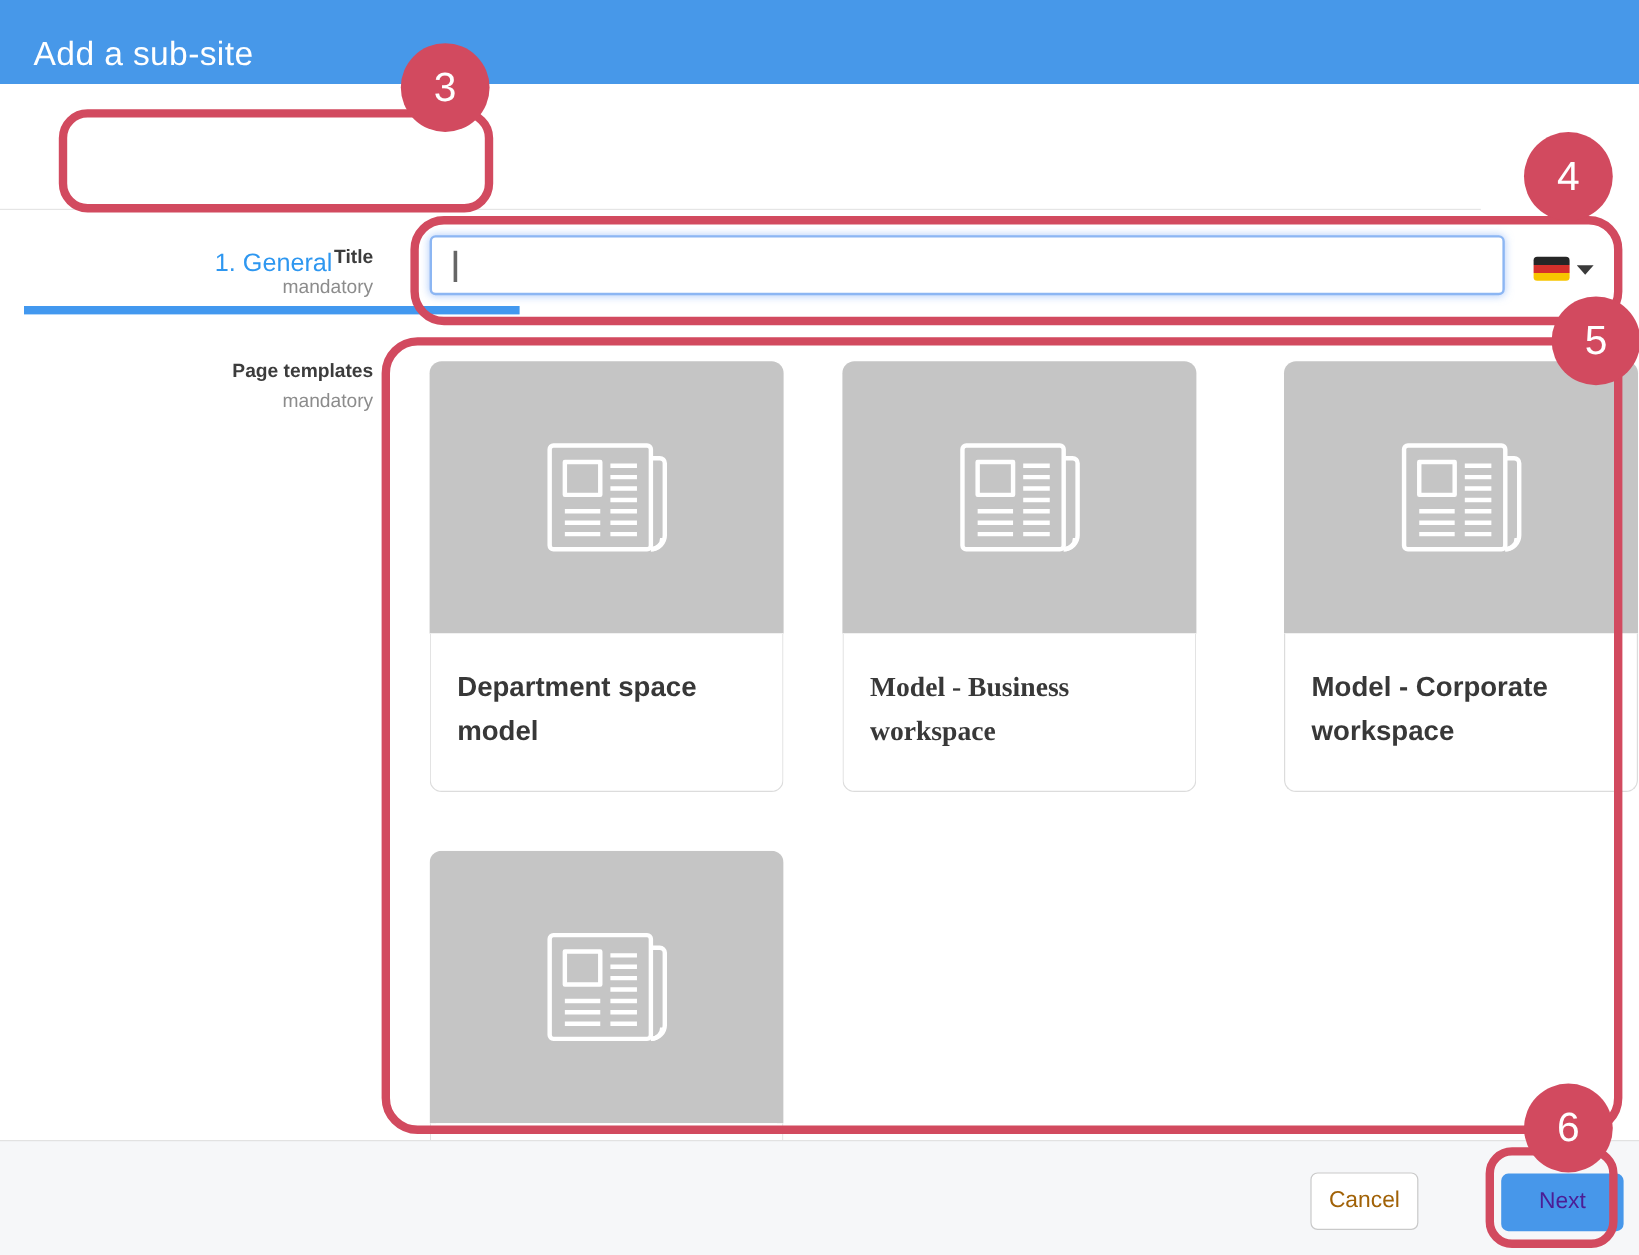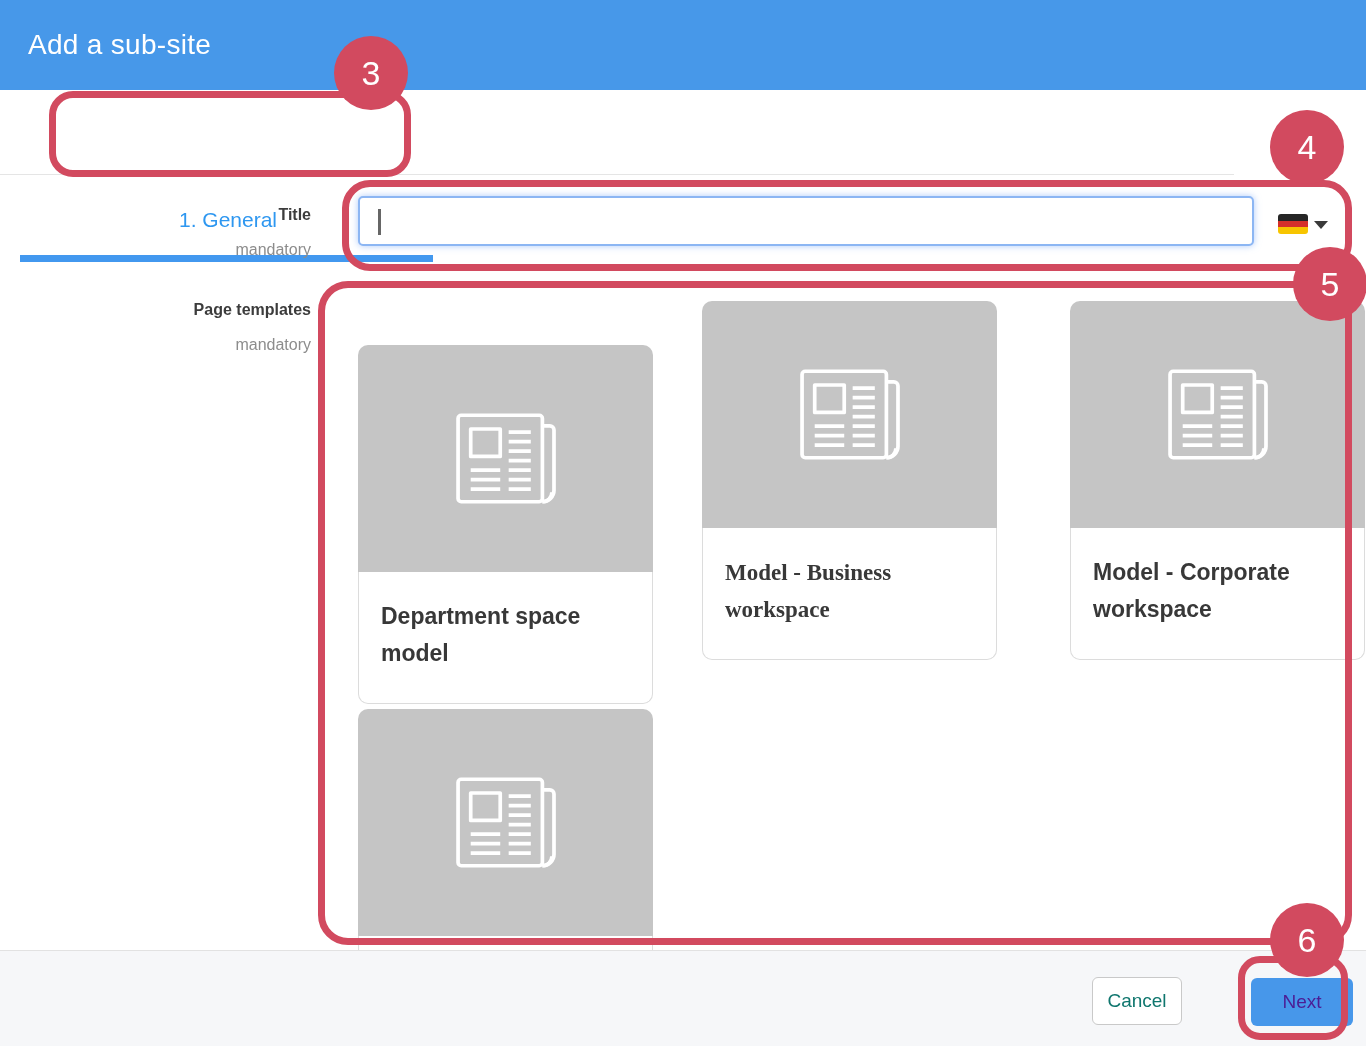--- a/index.html
+++ b/index.html
@@ -11,21 +11,21 @@
     width: 1366px;
     height: 1046px;
     background: #ffffff;
     overflow: hidden;
   }
 
   
   .dialog-header {
     position: absolute;
     left: 0; top: 0;
-    width: 1366px; height: 90px;
+    width: 1366px; height: 70px;
     background: #4798e9;
   }
   .dialog-header .dialog-title {
     position: absolute;
     left: 28px; top: 0;
     line-height: 90px;
     font-size: 28px;
     color: #ffffff;
     letter-spacing: .3px;
   }
@@ -64,21 +64,21 @@
     left: 100px;
     width: 211px;
     text-align: right;
   }
   .field-label .label-main {
     font-size: 16px;
     font-weight: bold;
     color: #3c3c3c;
   }
   .field-label .label-sub {
-    margin-top: 17px;
+    margin-top: 7px;
     font-size: 16px;
     color: #8c8c8c;
   }
   .label-title-pos { top: 206px; }
   .label-templates-pos { top: 301px; text-align: right; }
 
   
   .title-input {
     position: absolute;
     left: 358px; top: 196px;
@@ -143,21 +143,21 @@
     border-top: none;
     border-radius: 0 0 10px 10px;
   }
   .card-title {
     padding: 26px 20px 0 22px;
     font-size: 23px;
     font-weight: bold;
     line-height: 37px;
     color: #383838;
   }
-  .card-1 { left: 358px; top: 301px; margin-top: 44px; }
+  .card-1 { left: 358px; top: 301px; }
   .card-2 { left: 702px; top: 301px; font-family: Liberation Serif, serif; }
   .card-3 { left: 1046px; top: 301px; margin-left: 24px; }
   .card-4 { left: 358px; top: 709px; height: 241px; overflow: hidden; }
 
   
   .dialog-footer {
     position: absolute;
     left: 0; top: 950px;
     width: 1366px; height: 96px;
     background: #f6f7f9;
@@ -170,21 +170,21 @@
     font-family: "Liberation Sans", sans-serif;
     font-size: 19px;
     cursor: pointer;
     text-align: center;
   }
   .btn-cancel {
     left: 1092px; top: 26px;
     width: 90px;
     background: #ffffff;
     border: 1px solid #c9c9c9;
-    color: #0f766e;
+    color: #a16207;
     line-height: 46px;
   }
   .btn-next {
     left: 1251px; top: 27px;
     width: 102px;
     background: #4797ea;
     border: none;
     color: #4c1d95;
     line-height: 48px;
   }

